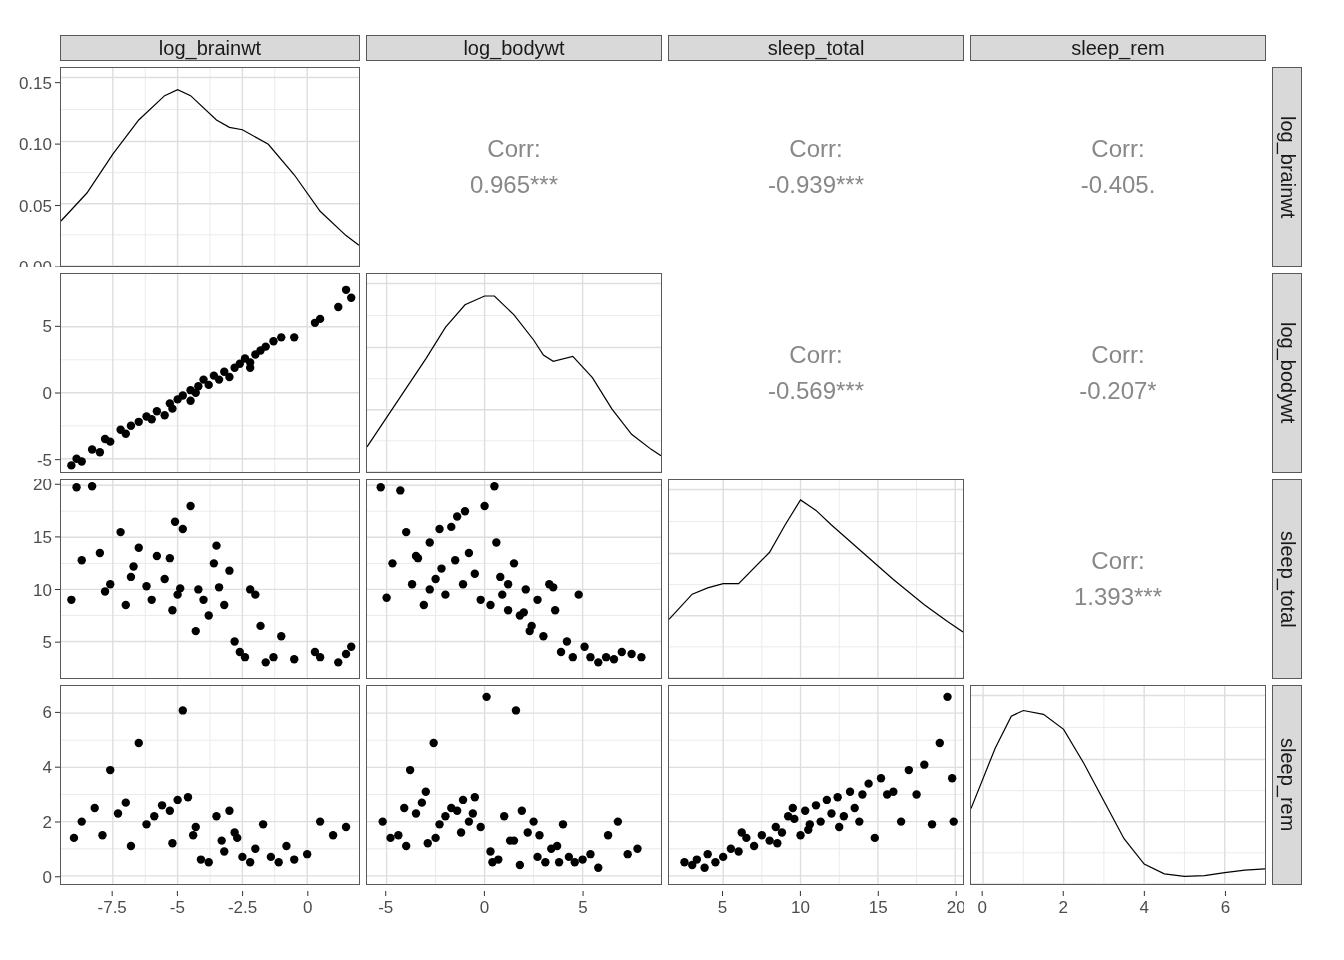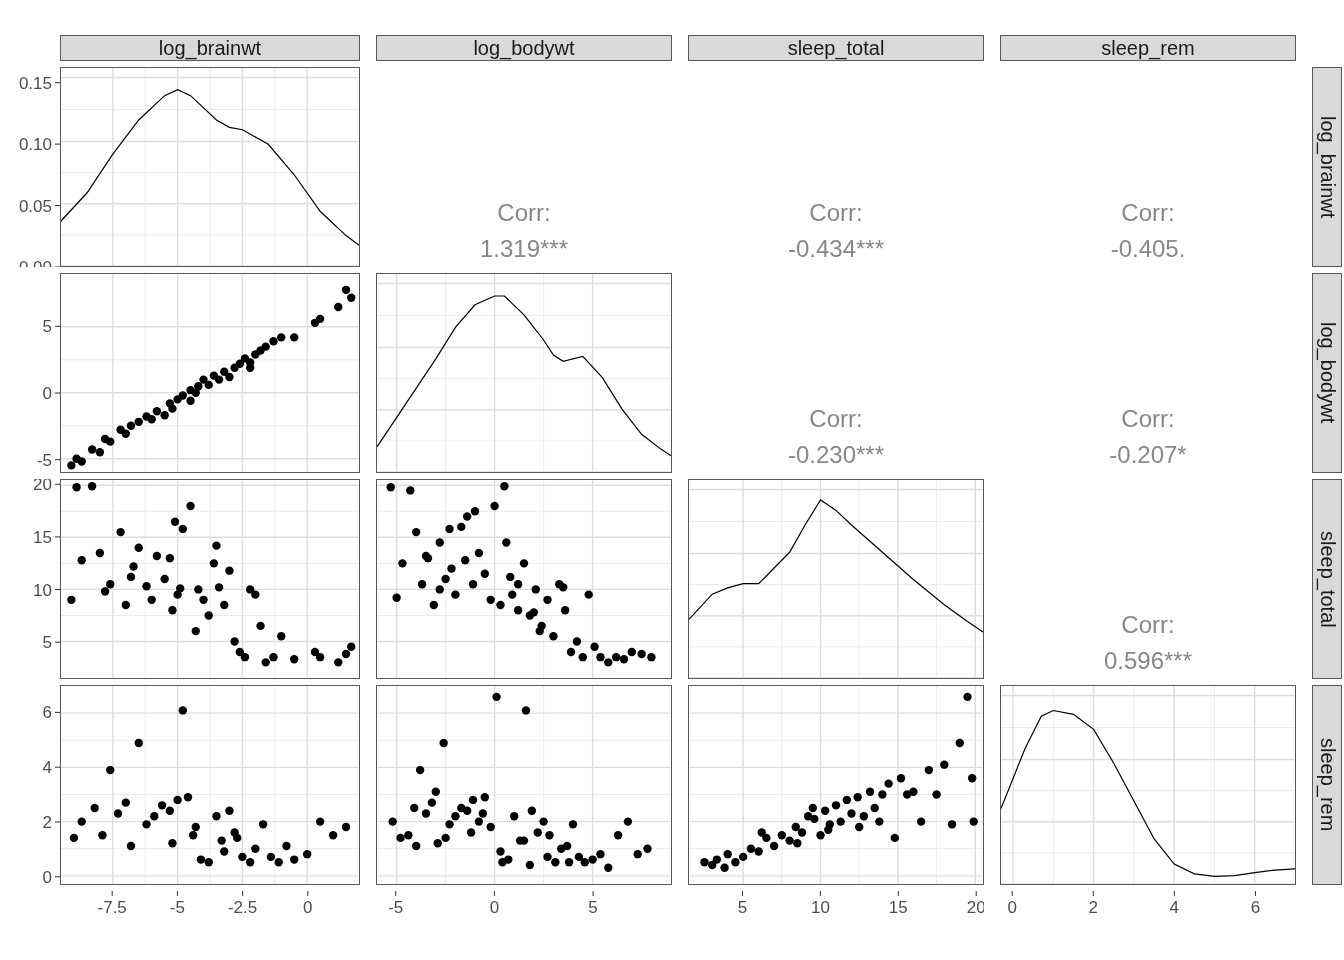--- a/index.html
+++ b/index.html
@@ -16,21 +16,21 @@
   }
   .grid {
     position: absolute;
     left: 60px;
     top: 35px;
     width: 1008px;
     height: 885px;
     display: grid;
     grid-template-columns: 300px 296px 296px 296px 30px;
     grid-template-rows: 26px 200px 200px 200px 200px 30px;
-    gap: 6px 16px;
+    gap: 6px 6px;
   }
   .strip-top {
     background: #d9d9d9;
     border: 1px solid #595959;
     display: flex;
     align-items: center;
     justify-content: center;
     font-size: 20px;
     color: #1a1a1a;
   }
@@ -54,21 +54,21 @@
     position: relative;
     overflow: hidden;
   }
   .panel.noborder {
     border: none;
     background: transparent;
   }
   .corr-panel {
     display: flex;
     flex-direction: column;
-    justify-content: flex-end;
+    justify-content: center;
     align-items: center;
     font-size: 24px;
     color: #888888;
     text-align: center;
     line-height: 1.5;
   }
   svg { display: block; }
   .gridline   { stroke: #ebebeb; stroke-width: 1; }
   .gridmajor  { stroke: #dedede; stroke-width: 1.4; }
   .densitypath{ fill: none; stroke: #000; stroke-width: 1.2; }
@@ -125,25 +125,25 @@
           <line x1="246.17391304347825" x2="246.17391304347825" y1="0" y2="198" class="gridmajor"></line>
           <line y1="198" y2="198" x1="0" x2="298" class="gridmajor"></line>
           <line y1="135.77142857142857" y2="135.77142857142857" x1="0" x2="298" class="gridmajor"></line>
           <line y1="73.54285714285714" y2="73.54285714285714" x1="0" x2="298" class="gridmajor"></line>
           <line y1="9.428571428571445" y2="9.428571428571445" x1="0" x2="298" class="gridmajor"></line>
           <path d="M0,152.98617511520737L25.913043478260867,125.00460829493089L51.826086956521735,86.07373271889402L77.73913043478261,52.00921658986178L103.65217391304347,27.67741935483872L116.60869565217392,21.59447004608296L129.56521739130434,27.67741935483872L155.47826086956522,52.00921658986178L168.43478260869563,59.30875576036868L181.3913043478261,61.741935483870975L207.30434782608694,76.34101382488478L233.21739130434784,106.7557603686636L259.1304347826087,143.25345622119818L285.04347826086956,167.5852534562212L298,177.3179723502304" class="densitypath"></path>
         </svg>
       </div>
     <div class="panel noborder corr-panel">
       <div>Corr:</div>
-      <div>1.319***</div>
+      <div>0.965***</div>
     </div>
     <div class="panel noborder corr-panel">
       <div>Corr:</div>
-      <div>-0.434***</div>
+      <div>-0.939***</div>
     </div>
     <div class="panel noborder corr-panel">
       <div>Corr:</div>
       <div>-0.405.</div>
     </div>
     <div class="strip-right">
         <span>log_brainwt</span>
       </div>
 
     <div class="panel">
@@ -223,21 +223,21 @@
           <line x1="215.6" x2="215.6" y1="0" y2="198" class="gridmajor"></line>
           <line y1="198" y2="198" x1="0" x2="294" class="gridmajor"></line>
           <line y1="135.77142857142857" y2="135.77142857142857" x1="0" x2="294" class="gridmajor"></line>
           <line y1="73.54285714285714" y2="73.54285714285714" x1="0" x2="294" class="gridmajor"></line>
           <line y1="9.428571428571445" y2="9.428571428571445" x1="0" x2="294" class="gridmajor"></line>
           <path d="M0,172.85714285714286L29.400000000000002,128.85714285714286L58.800000000000004,84.85714285714286L78.4,53.428571428571416L98,30.80000000000001L117.60000000000001,22L127.4,22L147,40.85714285714286L166.6,66L176.4,81.08571428571429L186.2,87.37142857142857L205.79999999999998,82.34285714285714L225.4,103.71428571428572L245,135.14285714285714L264.6,160.28571428571428L284.2,175.37142857142857L294,181.65714285714284" class="densitypath"></path>
         </svg>
       </div>
     <div class="panel noborder corr-panel">
       <div>Corr:</div>
-      <div>-0.230***</div>
+      <div>-0.569***</div>
     </div>
     <div class="panel noborder corr-panel">
       <div>Corr:</div>
       <div>-0.207*</div>
     </div>
     <div class="strip-right">
         <span>log_bodywt</span>
       </div>
 
     <div class="panel">
@@ -395,21 +395,21 @@
           <line x1="286.2631578947369" x2="286.2631578947369" y1="0" y2="198" class="gridmajor"></line>
           <line y1="198" y2="198" x1="0" x2="294" class="gridmajor"></line>
           <line y1="135.77142857142857" y2="135.77142857142857" x1="0" x2="294" class="gridmajor"></line>
           <line y1="73.54285714285714" y2="73.54285714285714" x1="0" x2="294" class="gridmajor"></line>
           <line y1="9.428571428571445" y2="9.428571428571445" x1="0" x2="294" class="gridmajor"></line>
           <path d="M0,139.33333333333334L23.210526315789473,114.19047619047619L38.68421052631579,107.90476190476191L54.1578947368421,103.71428571428572L69.63157894736841,103.71428571428572L100.57894736842105,72.28571428571429L116.05263157894737,45.047619047619065L131.5263157894737,19.904761904761898L147,30.38095238095238L162.47368421052633,45.047619047619065L193.42105263157896,72.28571428571429L224.3684210526316,99.52380952380953L255.31578947368422,124.66666666666666L278.52631578947364,141.42857142857144L294,151.9047619047619" class="densitypath"></path>
         </svg>
       </div>
     <div class="panel noborder corr-panel">
       <div>Corr:</div>
-      <div>0.596***</div>
+      <div>1.393***</div>
     </div>
     <div class="strip-right">
         <span>sleep_total</span>
       </div>
 
     <div class="panel">
         <svg width="298" height="198">
           <g>
             <line x1="84.21739130434781" x2="84.21739130434781" y1="0" y2="198" class="gridline"></line>
             <line x1="149" x2="149" y1="0" y2="198" class="gridline"></line>

